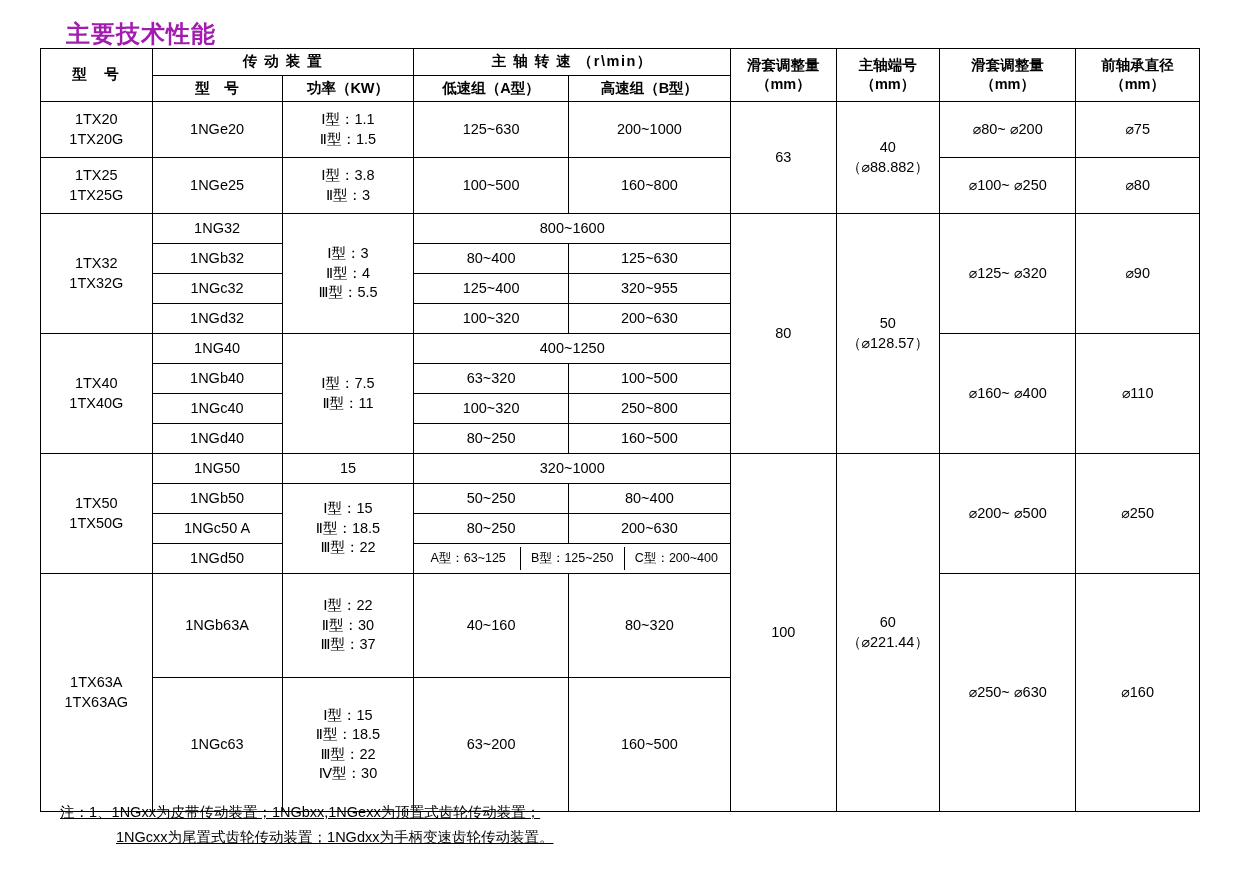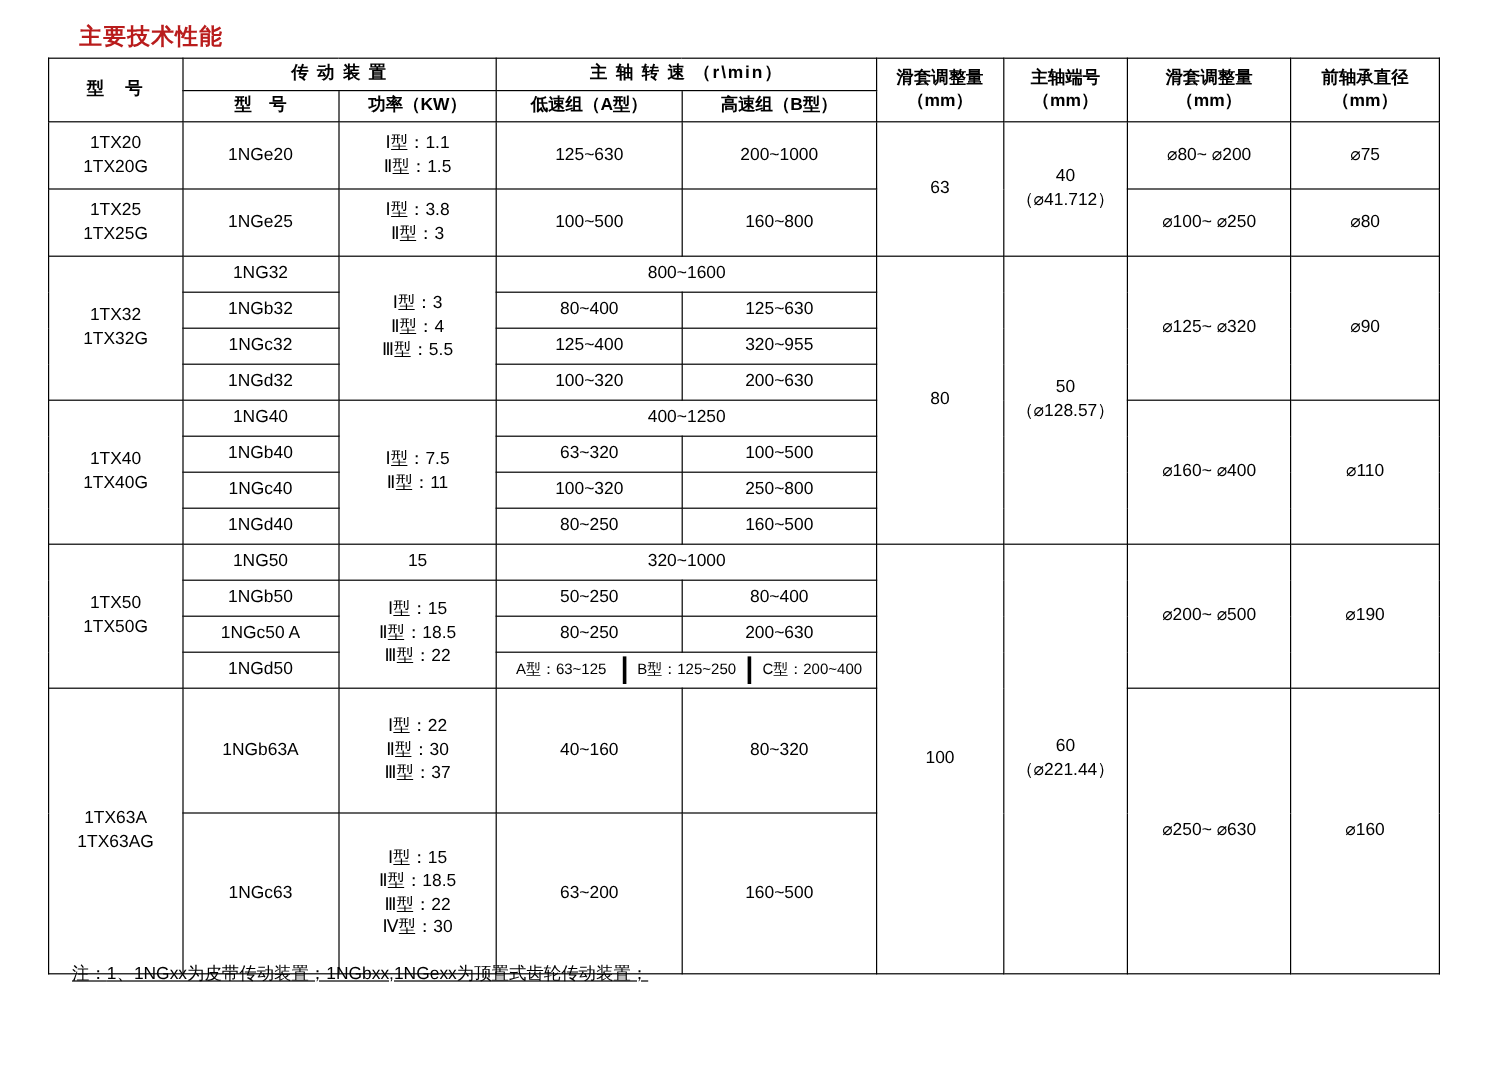--- a/index.html
+++ b/index.html
@@ -12,23 +12,23 @@
     height: 891px;
     font-family: "Liberation Sans", "DejaVu Sans", sans-serif;
     color: #000000;
     position: relative;
     overflow: hidden;
   }
   #page-title {
     position: absolute;
     left: 66px;
     top: 18px;
-    font-size: 19px;
-    font-weight: bold;
-    color: #b91c1c;
+    font-size: 24px;
+    font-weight: bold;
+    color: #a21caf;
     letter-spacing: 1px;
   }
   table.spec {
     position: absolute;
     left: 40px;
     top: 48px;
     width: 1160px;
     border-collapse: collapse;
     table-layout: fixed;
   }
@@ -78,21 +78,21 @@
   .sub-split {
     padding: 0;
   }
   .sub-split table {
     width: 100%;
     border-collapse: collapse;
     table-layout: fixed;
   }
   .sub-split table td {
     border: none;
-    border-right: 3px solid #000000;
+    border-right: 1px solid #000000;
     font-size: 12.5px;
     padding: 3px 0;
     text-align: center;
   }
   .sub-split table td:last-child {
     border-right: none;
   }
   .notes {
     position: absolute;
     left: 60px;
@@ -152,21 +152,21 @@
     <tr style="height:56px">
       <td class="model-cell">1TX20
 1TX20G</td>
       <td class="bold-cell">1NGe20</td>
       <td class="pow-cell">Ⅰ型：1.1
 Ⅱ型：1.5</td>
       <td>125~630</td>
       <td>200~1000</td>
       <td rowspan="2">63</td>
       <td rowspan="2" style="white-space:pre-line">40
-（⌀41.712）</td>
+（⌀88.882）</td>
       <td>⌀80~ ⌀200</td>
       <td>⌀75</td>
     </tr>
 
     <tr style="height:56px">
       <td class="model-cell">1TX25
 1TX25G</td>
       <td class="bold-cell">1NGe25</td>
       <td class="pow-cell">Ⅰ型：3.8
 Ⅱ型：3</td>
@@ -235,21 +235,21 @@
     <tr style="height:30px">
       <td rowspan="4" class="model-cell">1TX50
 1TX50G</td>
       <td class="bold-cell">1NG50</td>
       <td class="pow-cell-c">15</td>
       <td colspan="2">320~1000</td>
       <td rowspan="7">100</td>
       <td rowspan="7" style="white-space:pre-line">60
 （⌀221.44）</td>
       <td rowspan="4">⌀200~ ⌀500</td>
-      <td rowspan="4">⌀190</td>
+      <td rowspan="4">⌀250</td>
     </tr>
     <tr style="height:30px">
       <td class="bold-cell">1NGb50</td>
       <td rowspan="3" class="pow-cell">Ⅰ型：15
 Ⅱ型：18.5
 Ⅲ型：22</td>
       <td>50~250</td>
       <td>80~400</td>
     </tr>
     <tr style="height:30px">
@@ -292,13 +292,14 @@
 Ⅳ型：30</td>
       <td>63~200</td>
       <td>160~500</td>
     </tr>
 
   </tbody>
 </table>
 
 <div class="notes">
   <div class="line indent1"><span>注：</span><span>1、1NGxx为皮带传动装置；1NGbxx,1NGexx为顶置式齿轮传动装置；</span></div>
+  <div class="line indent2">1NGcxx为尾置式齿轮传动装置；1NGdxx为手柄变速齿轮传动装置。</div>
 </div>
 
 </body></html>

